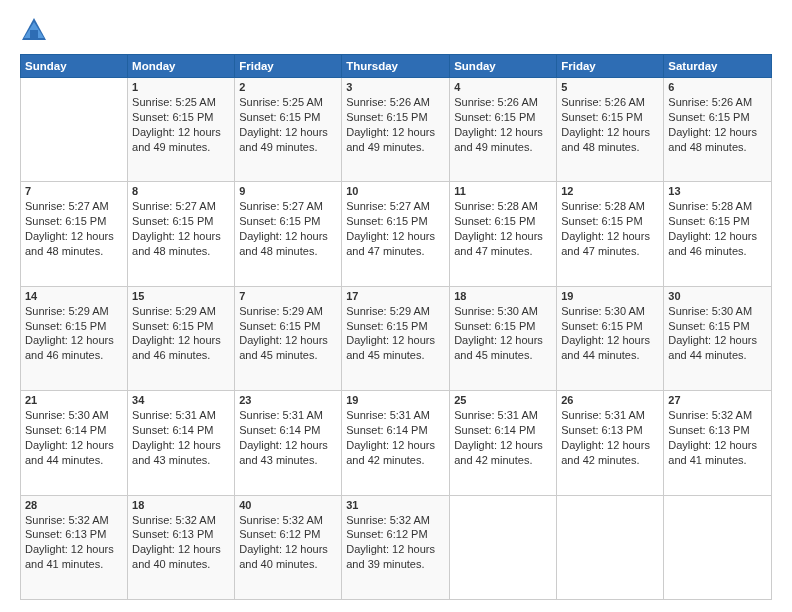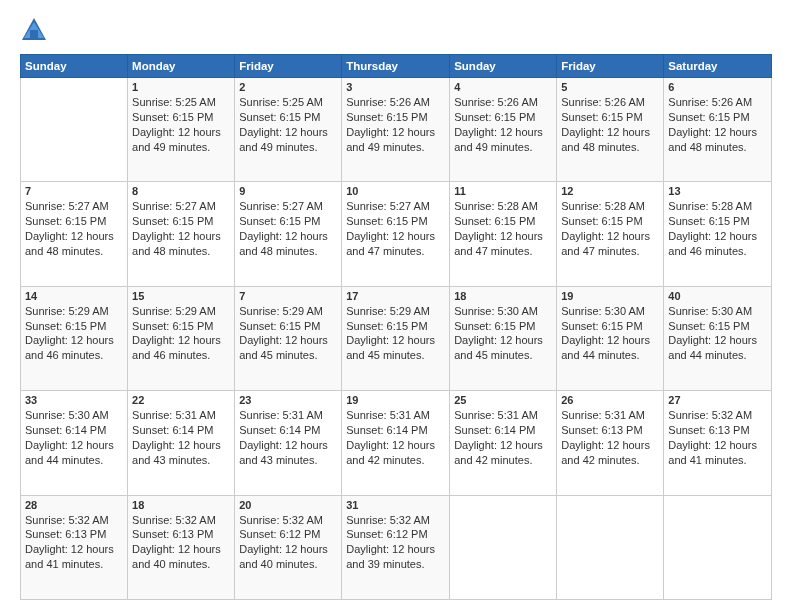--- a/index.html
+++ b/index.html
@@ -273,95 +273,95 @@
 and 45 minutes.</div>
           </td>
           <td>
             <span class="day-num">19</span>
             <div class="day-info">Sunrise: 5:30 AM
 Sunset: 6:15 PM
 Daylight: 12 hours
 and 44 minutes.</div>
           </td>
           <td>
+            <span class="day-num">30</span>
+            <div class="day-info">Sunrise: 5:30 AM
+Sunset: 6:15 PM
+Daylight: 12 hours
+and 44 minutes.</div>
+          </td>
+        </tr>
+        <tr>
+          <td>
+            <span class="day-num">21</span>
+            <div class="day-info">Sunrise: 5:30 AM
+Sunset: 6:14 PM
+Daylight: 12 hours
+and 44 minutes.</div>
+          </td>
+          <td>
+            <span class="day-num">34</span>
+            <div class="day-info">Sunrise: 5:31 AM
+Sunset: 6:14 PM
+Daylight: 12 hours
+and 43 minutes.</div>
+          </td>
+          <td>
+            <span class="day-num">23</span>
+            <div class="day-info">Sunrise: 5:31 AM
+Sunset: 6:14 PM
+Daylight: 12 hours
+and 43 minutes.</div>
+          </td>
+          <td>
+            <span class="day-num">19</span>
+            <div class="day-info">Sunrise: 5:31 AM
+Sunset: 6:14 PM
+Daylight: 12 hours
+and 42 minutes.</div>
+          </td>
+          <td>
+            <span class="day-num">25</span>
+            <div class="day-info">Sunrise: 5:31 AM
+Sunset: 6:14 PM
+Daylight: 12 hours
+and 42 minutes.</div>
+          </td>
+          <td>
+            <span class="day-num">26</span>
+            <div class="day-info">Sunrise: 5:31 AM
+Sunset: 6:13 PM
+Daylight: 12 hours
+and 42 minutes.</div>
+          </td>
+          <td>
+            <span class="day-num">27</span>
+            <div class="day-info">Sunrise: 5:32 AM
+Sunset: 6:13 PM
+Daylight: 12 hours
+and 41 minutes.</div>
+          </td>
+        </tr>
+        <tr>
+          <td>
+            <span class="day-num">28</span>
+            <div class="day-info">Sunrise: 5:32 AM
+Sunset: 6:13 PM
+Daylight: 12 hours
+and 41 minutes.</div>
+          </td>
+          <td>
+            <span class="day-num">18</span>
+            <div class="day-info">Sunrise: 5:32 AM
+Sunset: 6:13 PM
+Daylight: 12 hours
+and 40 minutes.</div>
+          </td>
+          <td>
             <span class="day-num">40</span>
-            <div class="day-info">Sunrise: 5:30 AM
-Sunset: 6:15 PM
-Daylight: 12 hours
-and 44 minutes.</div>
-          </td>
-        </tr>
-        <tr>
-          <td>
-            <span class="day-num">33</span>
-            <div class="day-info">Sunrise: 5:30 AM
-Sunset: 6:14 PM
-Daylight: 12 hours
-and 44 minutes.</div>
-          </td>
-          <td>
-            <span class="day-num">22</span>
-            <div class="day-info">Sunrise: 5:31 AM
-Sunset: 6:14 PM
-Daylight: 12 hours
-and 43 minutes.</div>
-          </td>
-          <td>
-            <span class="day-num">23</span>
-            <div class="day-info">Sunrise: 5:31 AM
-Sunset: 6:14 PM
-Daylight: 12 hours
-and 43 minutes.</div>
-          </td>
-          <td>
-            <span class="day-num">19</span>
-            <div class="day-info">Sunrise: 5:31 AM
-Sunset: 6:14 PM
-Daylight: 12 hours
-and 42 minutes.</div>
-          </td>
-          <td>
-            <span class="day-num">25</span>
-            <div class="day-info">Sunrise: 5:31 AM
-Sunset: 6:14 PM
-Daylight: 12 hours
-and 42 minutes.</div>
-          </td>
-          <td>
-            <span class="day-num">26</span>
-            <div class="day-info">Sunrise: 5:31 AM
-Sunset: 6:13 PM
-Daylight: 12 hours
-and 42 minutes.</div>
-          </td>
-          <td>
-            <span class="day-num">27</span>
-            <div class="day-info">Sunrise: 5:32 AM
-Sunset: 6:13 PM
-Daylight: 12 hours
-and 41 minutes.</div>
-          </td>
-        </tr>
-        <tr>
-          <td>
-            <span class="day-num">28</span>
-            <div class="day-info">Sunrise: 5:32 AM
-Sunset: 6:13 PM
-Daylight: 12 hours
-and 41 minutes.</div>
-          </td>
-          <td>
-            <span class="day-num">18</span>
-            <div class="day-info">Sunrise: 5:32 AM
-Sunset: 6:13 PM
-Daylight: 12 hours
-and 40 minutes.</div>
-          </td>
-          <td>
-            <span class="day-num">20</span>
             <div class="day-info">Sunrise: 5:32 AM
 Sunset: 6:12 PM
 Daylight: 12 hours
 and 40 minutes.</div>
           </td>
           <td>
             <span class="day-num">31</span>
             <div class="day-info">Sunrise: 5:32 AM
 Sunset: 6:12 PM
 Daylight: 12 hours

